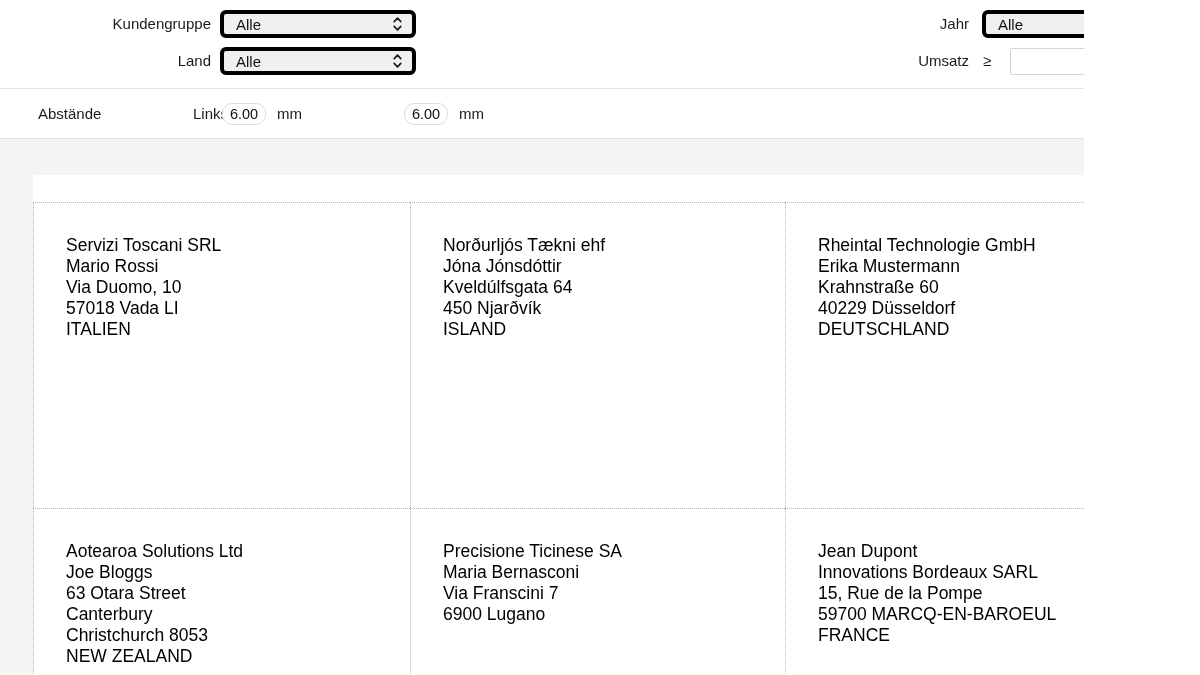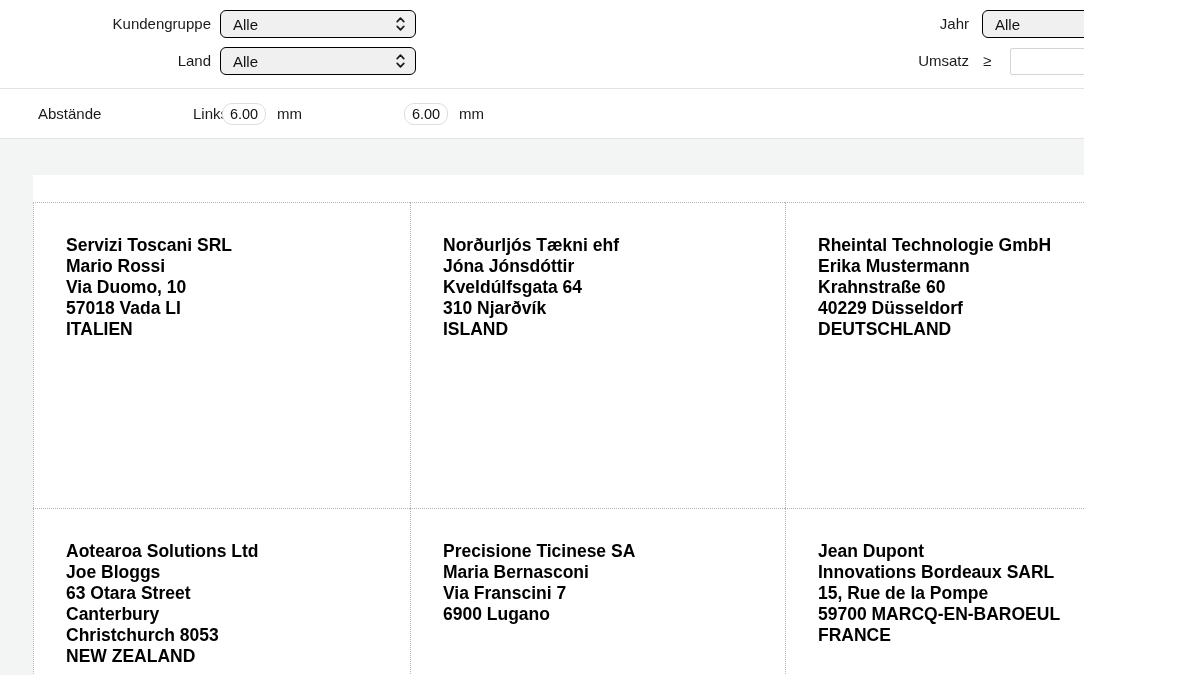--- a/index.html
+++ b/index.html
@@ -28,21 +28,21 @@
     height: 28px; line-height: 28px;
     font-size: 15px;
     color: #1b1b1d;
     text-align: right;
     white-space: nowrap;
   }
   .select {
     position: absolute;
     height: 28px;
     background: #f0f0f1;
-    border: 1px solid #000000;
+    border: 4px solid #000000;
     border-radius: 6px;
     display: flex;
     align-items: center;
     justify-content: space-between;
     padding: 0 9px 0 12px;
     font-size: 15px;
     color: #111;
     cursor: default;
   }
   .select .chev { display: flex; align-items: center; }
@@ -132,21 +132,21 @@
   .label-cell {
     border-top: 1px dotted #b5b5b5;
     border-left: 1px dotted #b5b5b5;
     padding: 32px 10px 0 32px;
     font-size: 17.5px;
     line-height: 21px;
     color: #000;
     overflow: hidden;
   }
   .label-cell:nth-child(3n) { border-right: 1px dotted #b5b5b5; }
-  .label-line { white-space: nowrap; font-weight: bold; }
+  .label-line { white-space: nowrap; }
 </style>
 </head>
 <body>
 
 <div class="app">
 
   <div class="filter-bar">
 
     <div class="filter-label" style="left:0;top:10px;width:211px">Kundengruppe</div>
     <div class="select" style="left:220px;top:10px;width:196px">
@@ -227,21 +227,21 @@
             <div class="label-line">Servizi Toscani SRL</div>
             <div class="label-line">Mario Rossi</div>
             <div class="label-line">Via Duomo, 10</div>
             <div class="label-line">57018 Vada LI</div>
             <div class="label-line">ITALIEN</div>
           </div>
           <div class="label-cell">
             <div class="label-line">Norðurljós Tækni ehf</div>
             <div class="label-line">Jóna Jónsdóttir</div>
             <div class="label-line">Kveldúlfsgata 64</div>
-            <div class="label-line">310 Njarðvík</div>
+            <div class="label-line">450 Njarðvík</div>
             <div class="label-line">ISLAND</div>
           </div>
           <div class="label-cell">
             <div class="label-line">Rheintal Technologie GmbH</div>
             <div class="label-line">Erika Mustermann</div>
             <div class="label-line">Krahnstraße 60</div>
             <div class="label-line">40229 Düsseldorf</div>
             <div class="label-line">DEUTSCHLAND</div>
           </div>
           <div class="label-cell">

